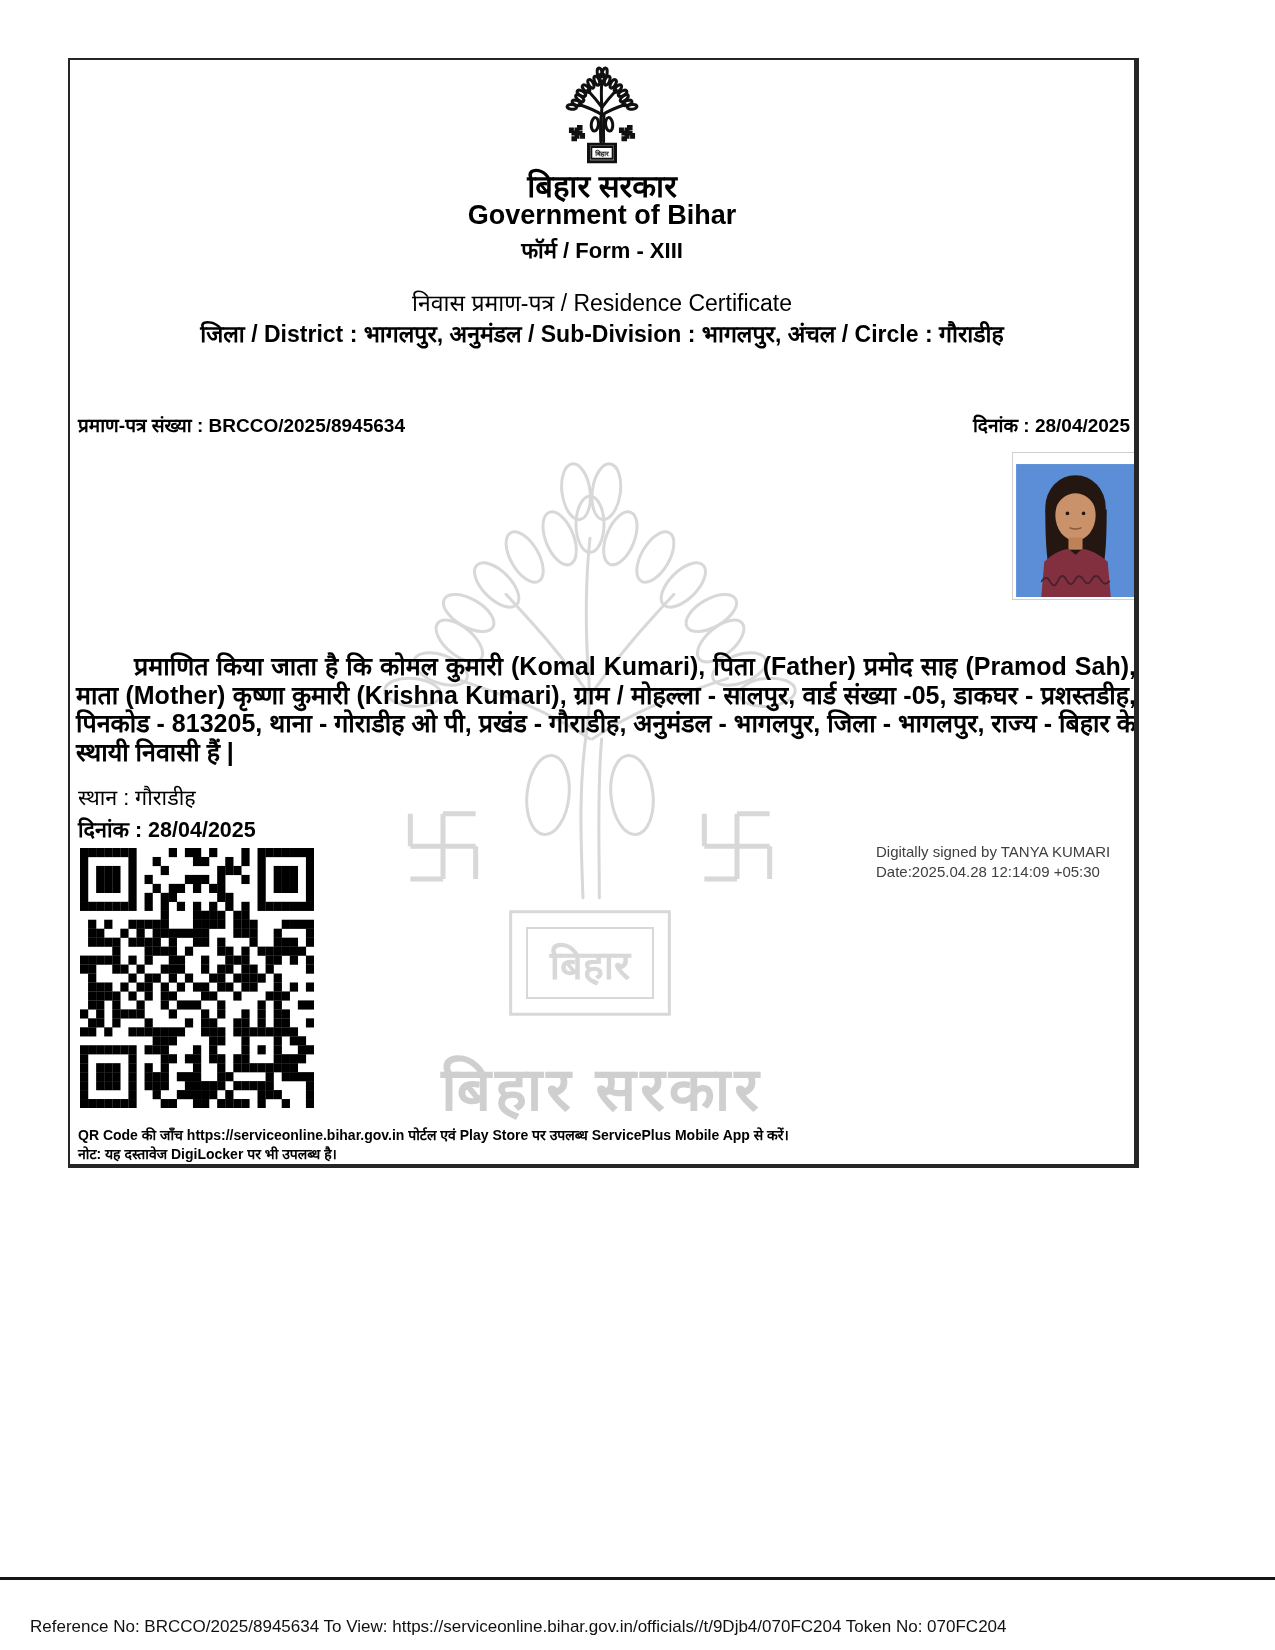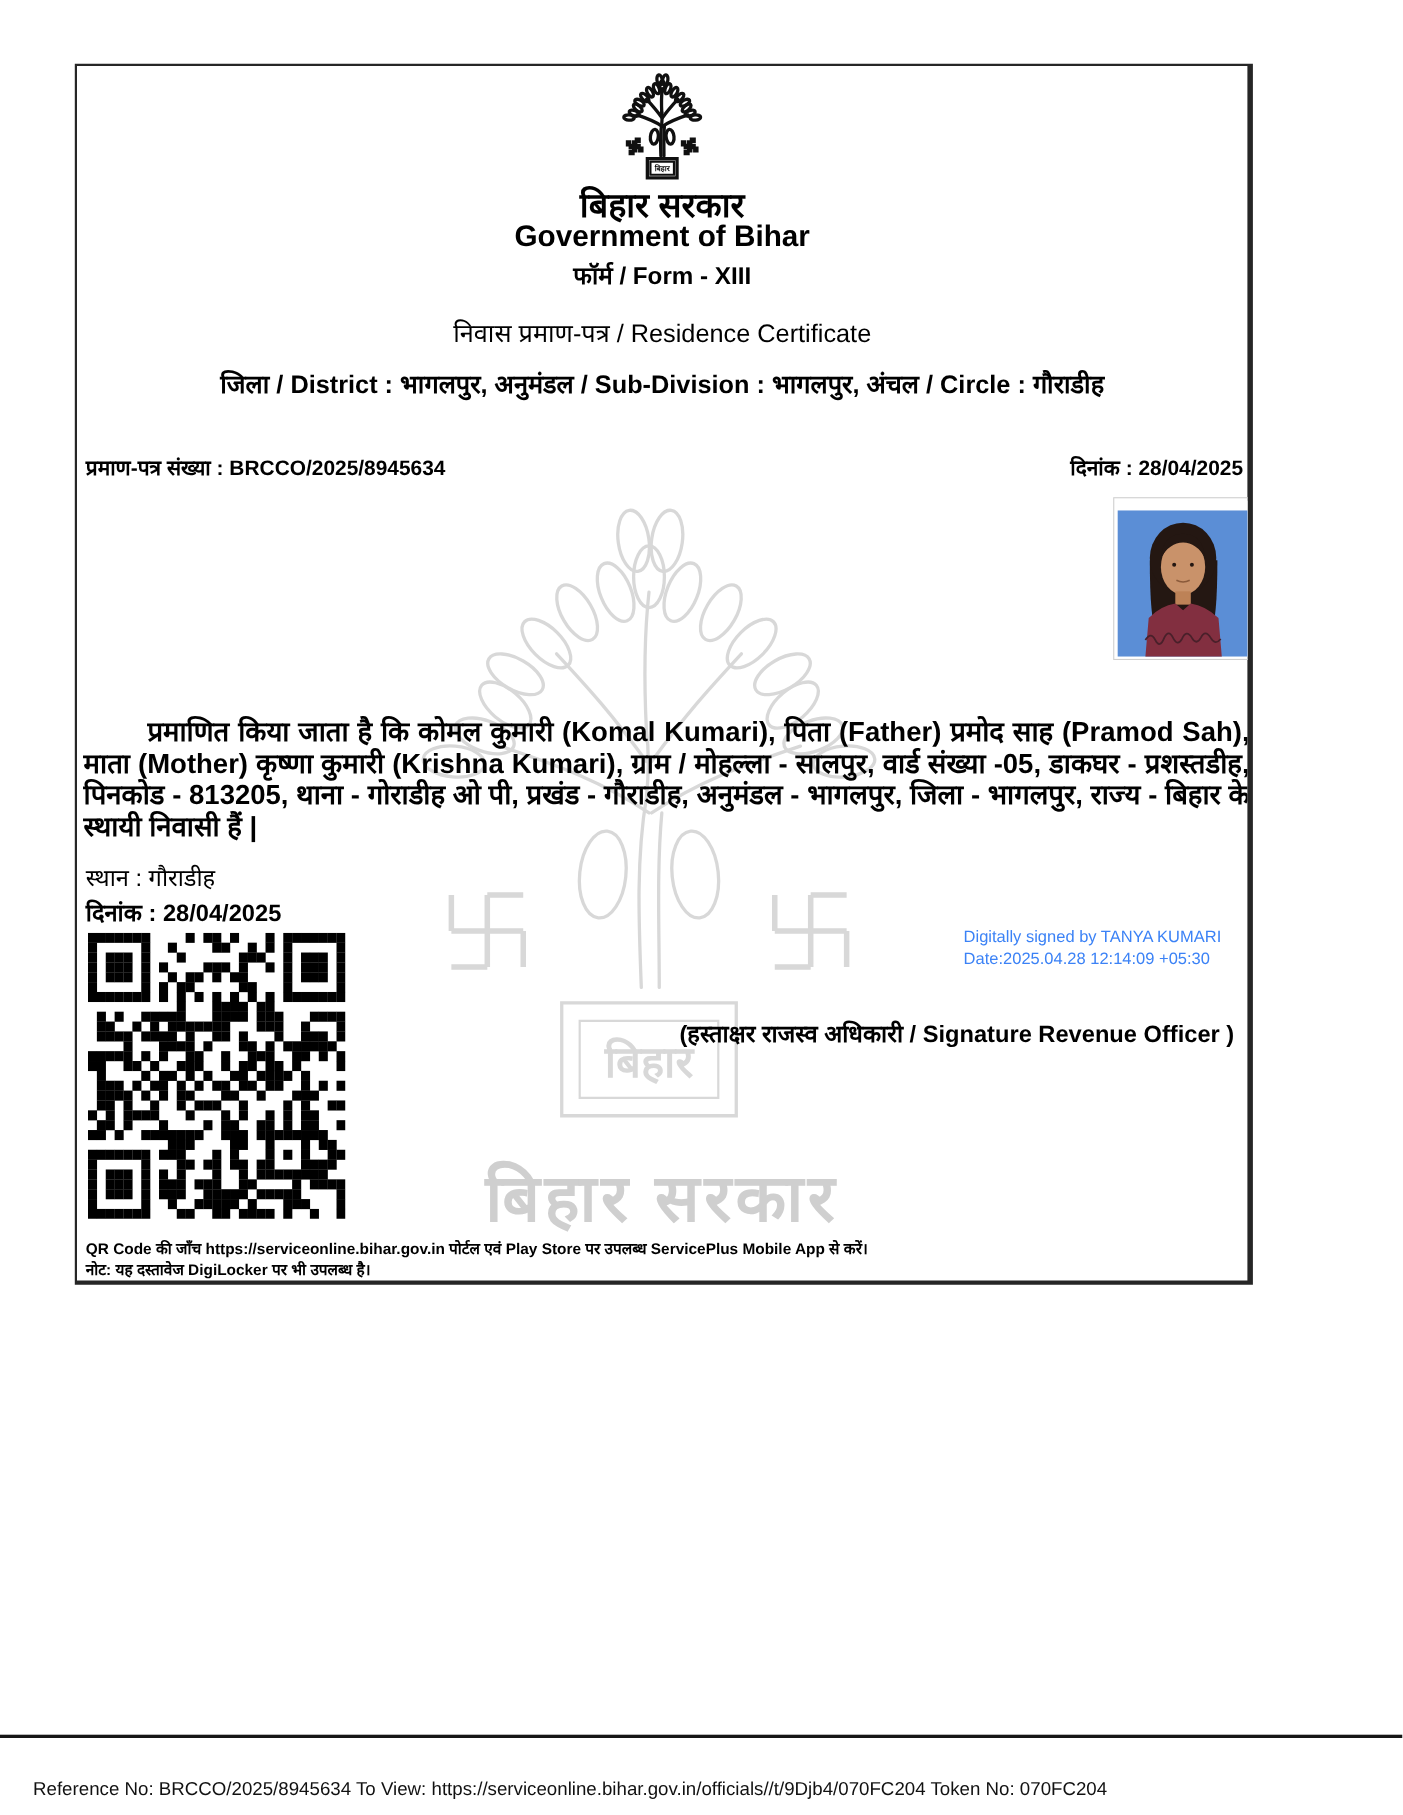--- a/index.html
+++ b/index.html
@@ -28,41 +28,41 @@
   .content { position:absolute; inset:0; z-index:2; }
   .emblem {
     position:absolute; left:50%; top:4px; height:104px; width:110px;
     transform:translateX(-50%); color:#101010;
   }
   .center-line { position:absolute; left:0; width:100%; text-align:center; }
   .state-hi   { top:104px; font-size:31px; font-weight:600; }
   .state-en   { top:140px; font-size:27px; font-weight:bold; }
   .form-line  { top:174px; font-size:22px; font-weight:bold; }
   .cert-title { top:226px; font-size:23px; font-weight:normal; }
-  .district-line { top:257px; font-size:23px; font-weight:bold;margin-top:15px; }
+  .district-line { top:257px; font-size:23px; font-weight:bold; }
   .meta-row {
     position:absolute; top:352px; left:8px; right:4px;
     display:flex; justify-content:space-between;
     font-size:19px; font-weight:bold;
   }
   .photo {
     position:absolute; left:942px; top:392px; width:128px; height:148px;
     background:#fff; border:1px solid #cfcfcf; padding:2px;
   }
   .photo svg { width:100%; height:100%; display:block; }
   .para {
     position:absolute; top:592px; left:6px; width:1060px;
     font-size:25px; font-weight:bold; line-height:28.5px;
     text-indent:58px; text-align:justify;
   }
   .place { position:absolute; top:722px; left:8px; font-size:21.5px; font-weight:normal; }
   .date2 { position:absolute; top:754px; left:8px; font-size:21.5px; font-weight:bold; }
   .dsign {
     position:absolute; top:782px; left:806px;
-    font-size:15px; line-height:20px; color:#3b82f6;
+    font-size:15px; line-height:20px; color:#404040;
   }
   .qr { position:absolute; top:788px; left:10px; width:234px; height:260px; }
   .officer {
     position:absolute; top:864px; left:0; right:12px;
     text-align:right; font-size:21.5px; font-weight:bold;
   }
   .notes {
     position:absolute; top:1066px; left:8px; right:8px;
     font-size:14px; font-weight:bold; line-height:19px;
   }
@@ -605,21 +605,20 @@
         <rect x="15" y="28" width="1.02" height="1.02" fill="#000"></rect>
         <rect x="17" y="28" width="1.02" height="1.02" fill="#000"></rect>
         <rect x="18" y="28" width="1.02" height="1.02" fill="#000"></rect>
         <rect x="19" y="28" width="1.02" height="1.02" fill="#000"></rect>
         <rect x="20" y="28" width="1.02" height="1.02" fill="#000"></rect>
         <rect x="22" y="28" width="1.02" height="1.02" fill="#000"></rect>
         <rect x="25" y="28" width="1.02" height="1.02" fill="#000"></rect>
         <rect x="28" y="28" width="1.02" height="1.02" fill="#000"></rect>
       </svg>
 
-    <div class="officer">(हस्ताक्षर राजस्व अधिकारी / Signature Revenue Officer )</div>
 
     <div class="notes">
       <div>QR Code की जाँच https://serviceonline.bihar.gov.in पोर्टल एवं Play Store पर उपलब्ध ServicePlus Mobile App से करें।</div>
       <div>नोट: यह दस्तावेज DigiLocker पर भी उपलब्ध है।</div>
     </div>
 
   </div>
 </div>
 
 <div class="footer-rule"></div>

